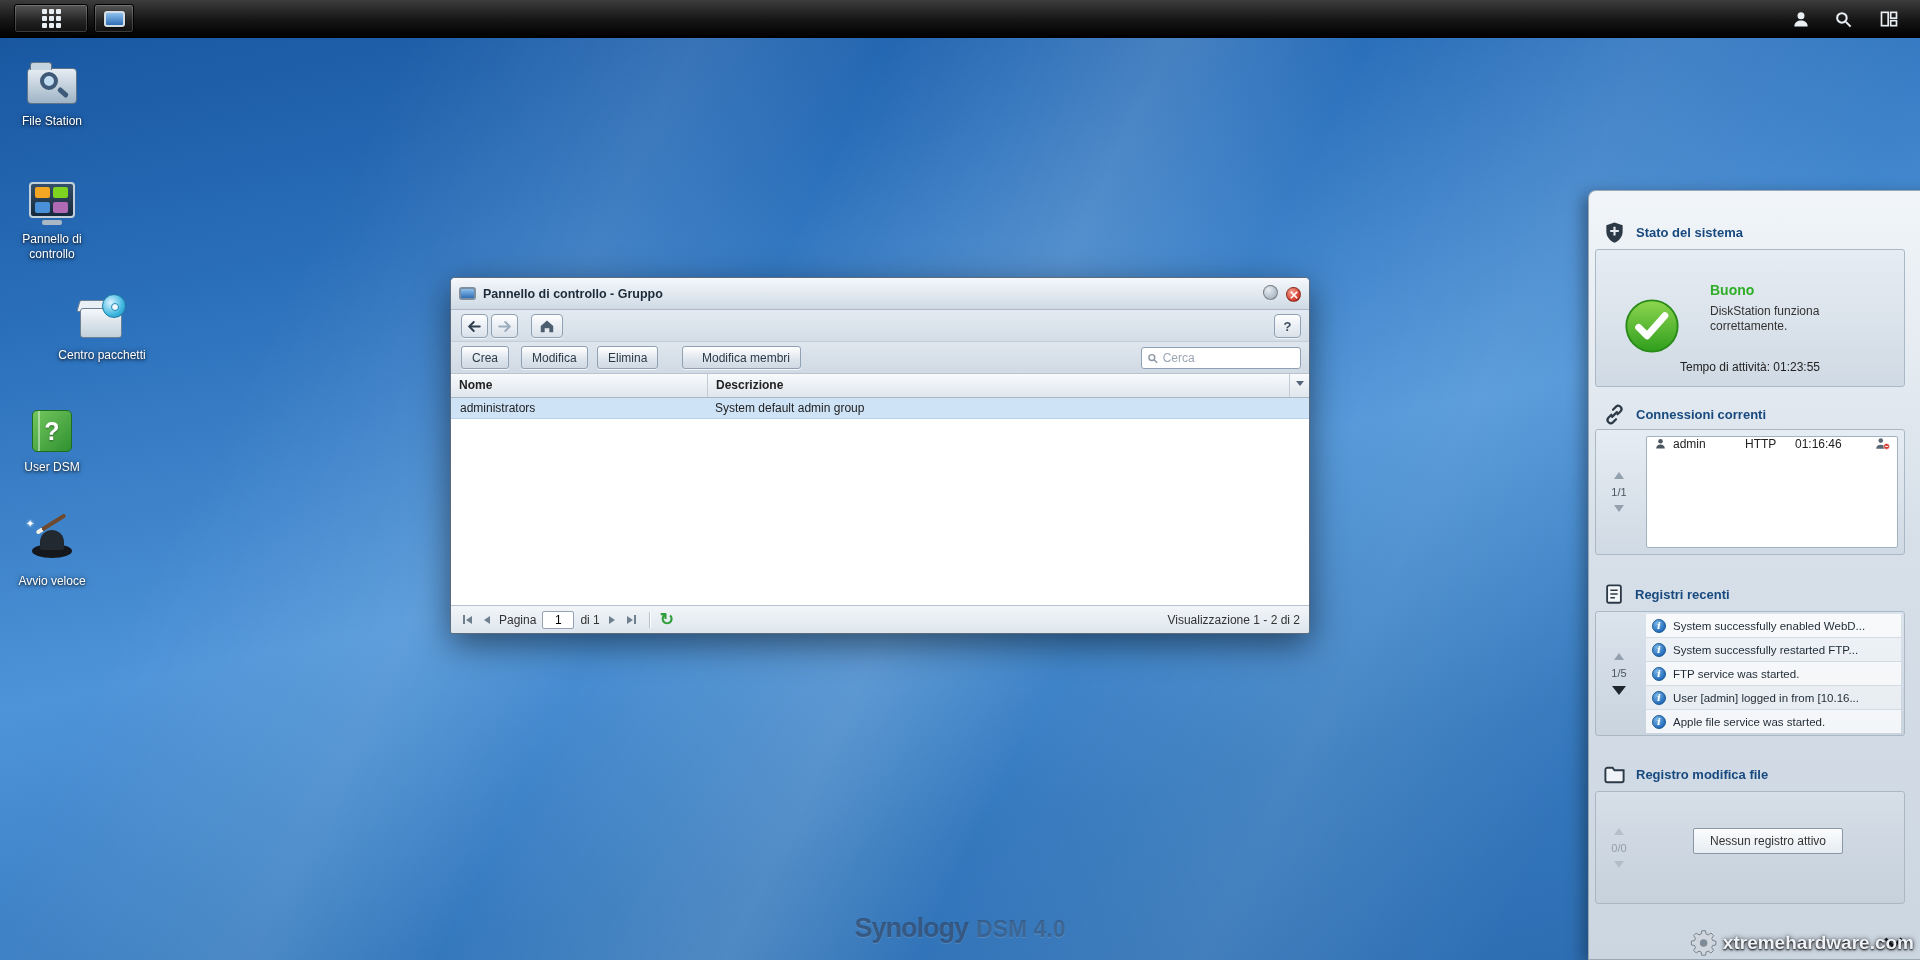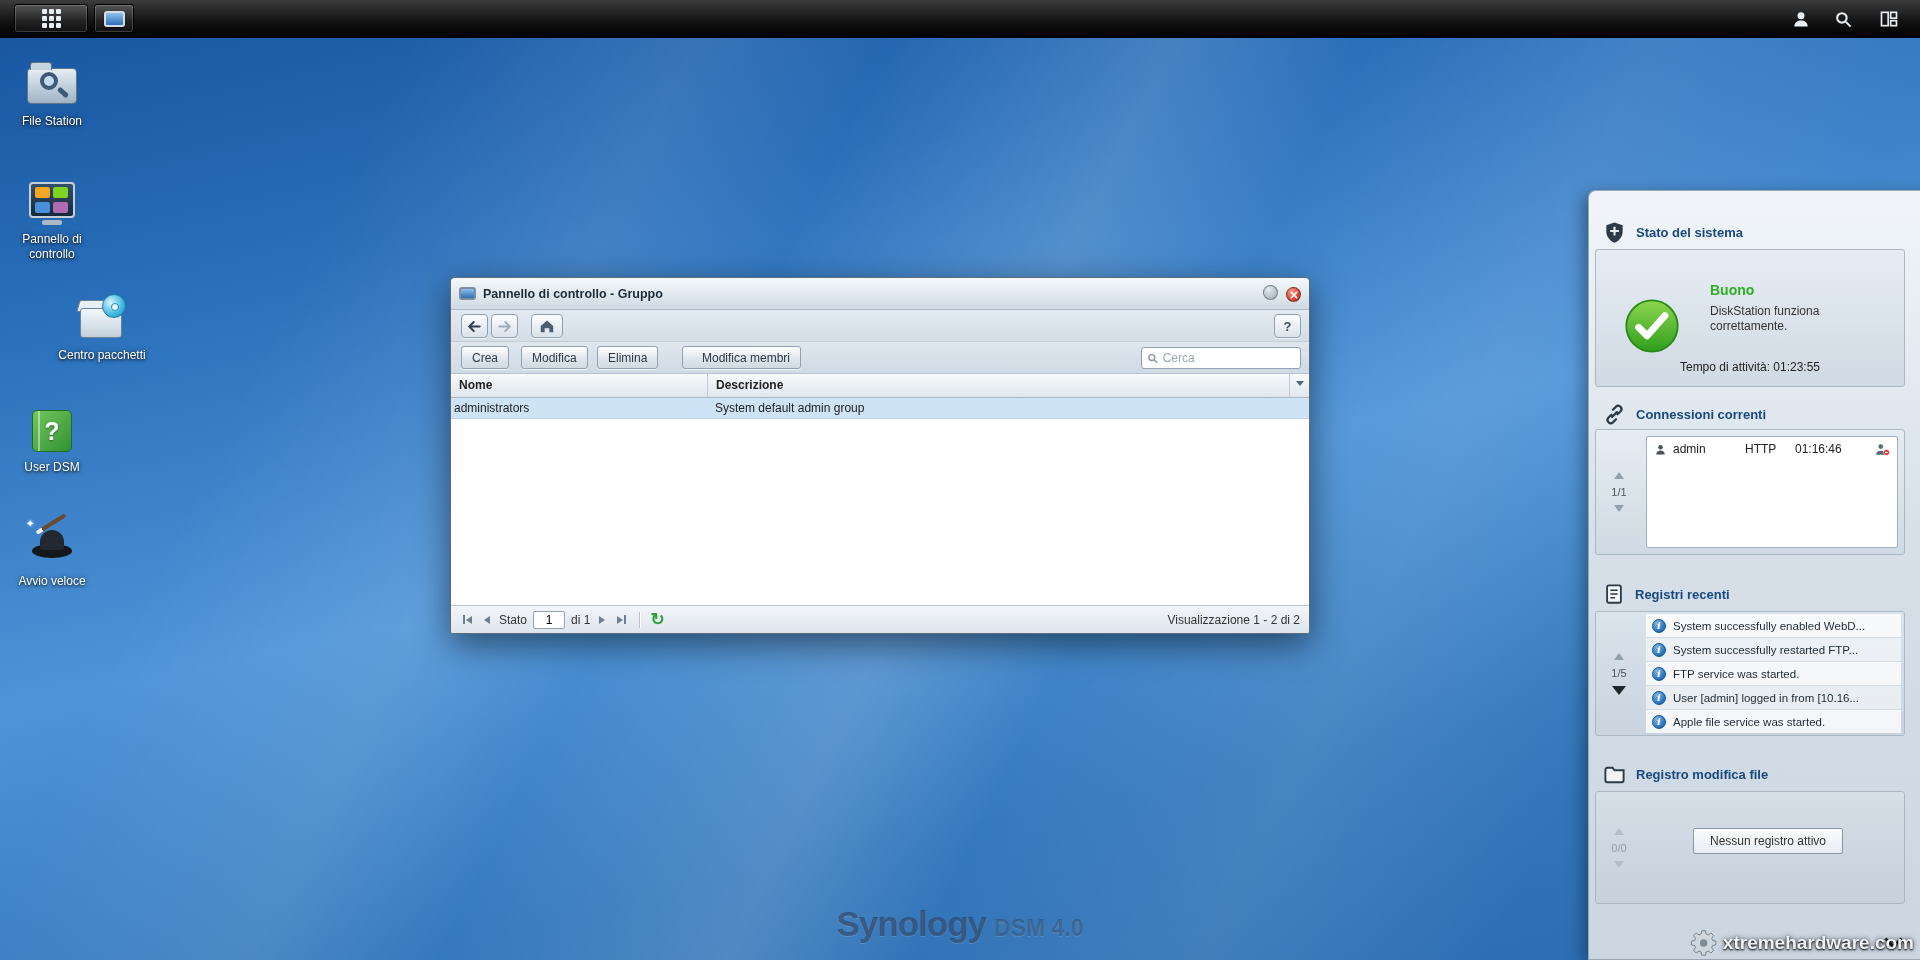--- a/index.html
+++ b/index.html
@@ -101,21 +101,21 @@
     background:linear-gradient(#f8fafc,#dfe6ed); border-bottom:1px solid #aab6c3; }
   .th { font-size:12px; font-weight:600; color:#222; line-height:23px; padding:0 8px; }
   .th-nome { width:256px; }
   .th-desc { flex:1; border-left:1px solid #c2ccd7; }
   .sort-btn { width:20px; height:23px; border:0; border-left:1px solid #c2ccd7; background:transparent; cursor:pointer;
     display:flex; align-items:center; justify-content:center; }
   .tbody { position:absolute; left:0; top:120px; right:0; bottom:28px; background:#fff; overflow:hidden; }
   .trow { height:21px; display:flex; align-items:center; font-size:12px; cursor:pointer; border-bottom:1px solid #eef1f5; }
   .trow.selected { background:#cfe3f7; border-bottom-color:#b7d2ec; }
   .trow.alt { background:#f5f7fa; }
-  .cell-nome { width:256px; padding:0 3px; }
+  .cell-nome { width:256px; padding:0 9px; }
   .cell-desc { flex:1; padding:0 8px; }
 
   .tfoot { position:absolute; left:0; bottom:0; right:0; height:28px; border-radius:0 0 2px 2px;
     background:linear-gradient(#f3f6f9,#dde5ed); border-top:1px solid #b6c2cf;
     display:flex; align-items:center; padding:0 9px; gap:6px; font-size:12px; color:#333; }
   .pg { display:inline-flex; align-items:center; gap:1px; cursor:pointer; padding:3px; }
   .tri { width:0; height:0; border-top:4px solid transparent; border-bottom:4px solid transparent; }
   .tri.l { border-right:6px solid #6e7f8f; }
   .tri.r { border-left:6px solid #6e7f8f; }
   .bar { width:2px; height:9px; background:#6e7f8f; }
@@ -142,21 +142,21 @@
   .adn.active { border-left-width:7px; border-right-width:7px; border-top:9px solid #1f262d; }
   .dim { opacity:.45; }
 
   .status-box .check { position:absolute; left:28px; top:48px; width:56px; height:56px; }
   .status-good { position:absolute; left:114px; top:32px; font-size:14px; font-weight:bold; color:#2fae27; }
   .status-desc { position:absolute; left:114px; top:54px; width:175px; font-size:12px; color:#333; line-height:15px; }
   .status-uptime { position:absolute; left:0; right:0; bottom:12px; text-align:center; font-size:12px; color:#222; }
 
   .conn-list { position:absolute; left:50px; top:6px; right:6px; bottom:6px; background:#fff;
     border:1px solid #a2b2c2; border-radius:2px; }
-  .conn-row { display:flex; align-items:center; height:24px; padding:0 7px; gap:6px; font-size:12px; color:#222; }
+  .conn-row { display:flex; align-items:flex-start; height:24px; padding:0 7px; gap:6px; font-size:12px; color:#222; }
   .conn-user { width:66px; }
   .conn-proto { width:44px; }
   .kick { margin-left:auto; cursor:pointer; display:flex; }
 
   .logs-list { position:absolute; left:50px; top:2px; right:3px; bottom:2px; display:flex; flex-direction:column; }
   .log-row { flex:1; display:flex; align-items:center; gap:7px; padding:0 6px; font-size:11.5px; color:#1f2a35;
     background:rgba(255,255,255,.78); border-bottom:1px solid #d3dce4; white-space:nowrap; overflow:hidden; }
   .log-row:nth-child(even) { background:rgba(255,255,255,.55); }
   .log-row:last-child { border-bottom:0; }
   .info-ico { flex:0 0 14px; width:14px; height:14px; border-radius:50%;
@@ -170,21 +170,21 @@
     border:1px solid #8a97a5; border-radius:2px; white-space:nowrap; }
 
   .panel-chevron { position:absolute; left:298px; top:742px; width:13px; height:13px; cursor:pointer;
     border-right:3px solid #1c232a; border-bottom:3px solid #1c232a; transform:rotate(45deg); }
   .panel-scrollbar { position:absolute; right:3px; top:62px; width:9px; height:310px; border-radius:4px;
     background:rgba(255,255,255,.55); cursor:pointer; }
 
   
   .syno { position:absolute; left:50%; bottom:16px; transform:translateX(-50%); white-space:nowrap; z-index:5;
     text-shadow:0 1px 1px rgba(255,255,255,.15); }
-  .syno .brand { font-size:35px; font-weight:bold; letter-spacing:-1px; color:rgba(38,58,88,.62); }
+  .syno .brand { font-size:27px; font-weight:bold; letter-spacing:-1px; color:rgba(38,58,88,.62); }
   .syno .ver { font-size:23px; font-weight:bold; color:rgba(38,58,88,.45); margin-left:8px; }
   .xtreme { position:absolute; right:6px; bottom:2px; z-index:60; display:flex; align-items:center; gap:4px;
     font-size:19px; font-weight:bold; color:#eef2f6; text-shadow:0 1px 2px #000, 0 0 5px rgba(0,0,0,.7); }
 </style>
 </head>
 <body>
 
 <div class="screen">
 
   <header class="topbar">
@@ -342,21 +342,21 @@
     </div>
 
     <div class="tfoot">
       <span class="pg">
           <span class="bar"></span>
           <span class="tri l"></span>
         </span>
       <span class="pg">
           <span class="tri l"></span>
         </span>
-      <span>Stato</span>
+      <span>Pagina</span>
       <input class="page-input" value="1" style="">
       <span>di 1</span>
       <span class="pg">
           <span class="tri r"></span>
         </span>
       <span class="pg">
           <span class="tri r"></span>
           <span class="bar"></span>
         </span>
       <span class="vsep"></span>

